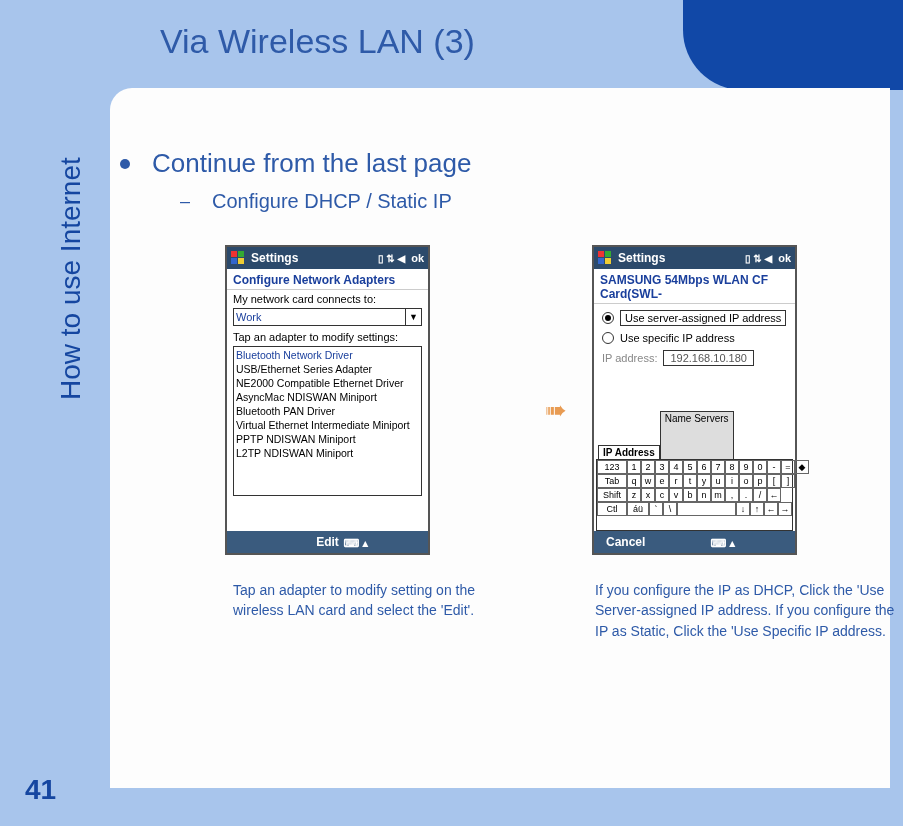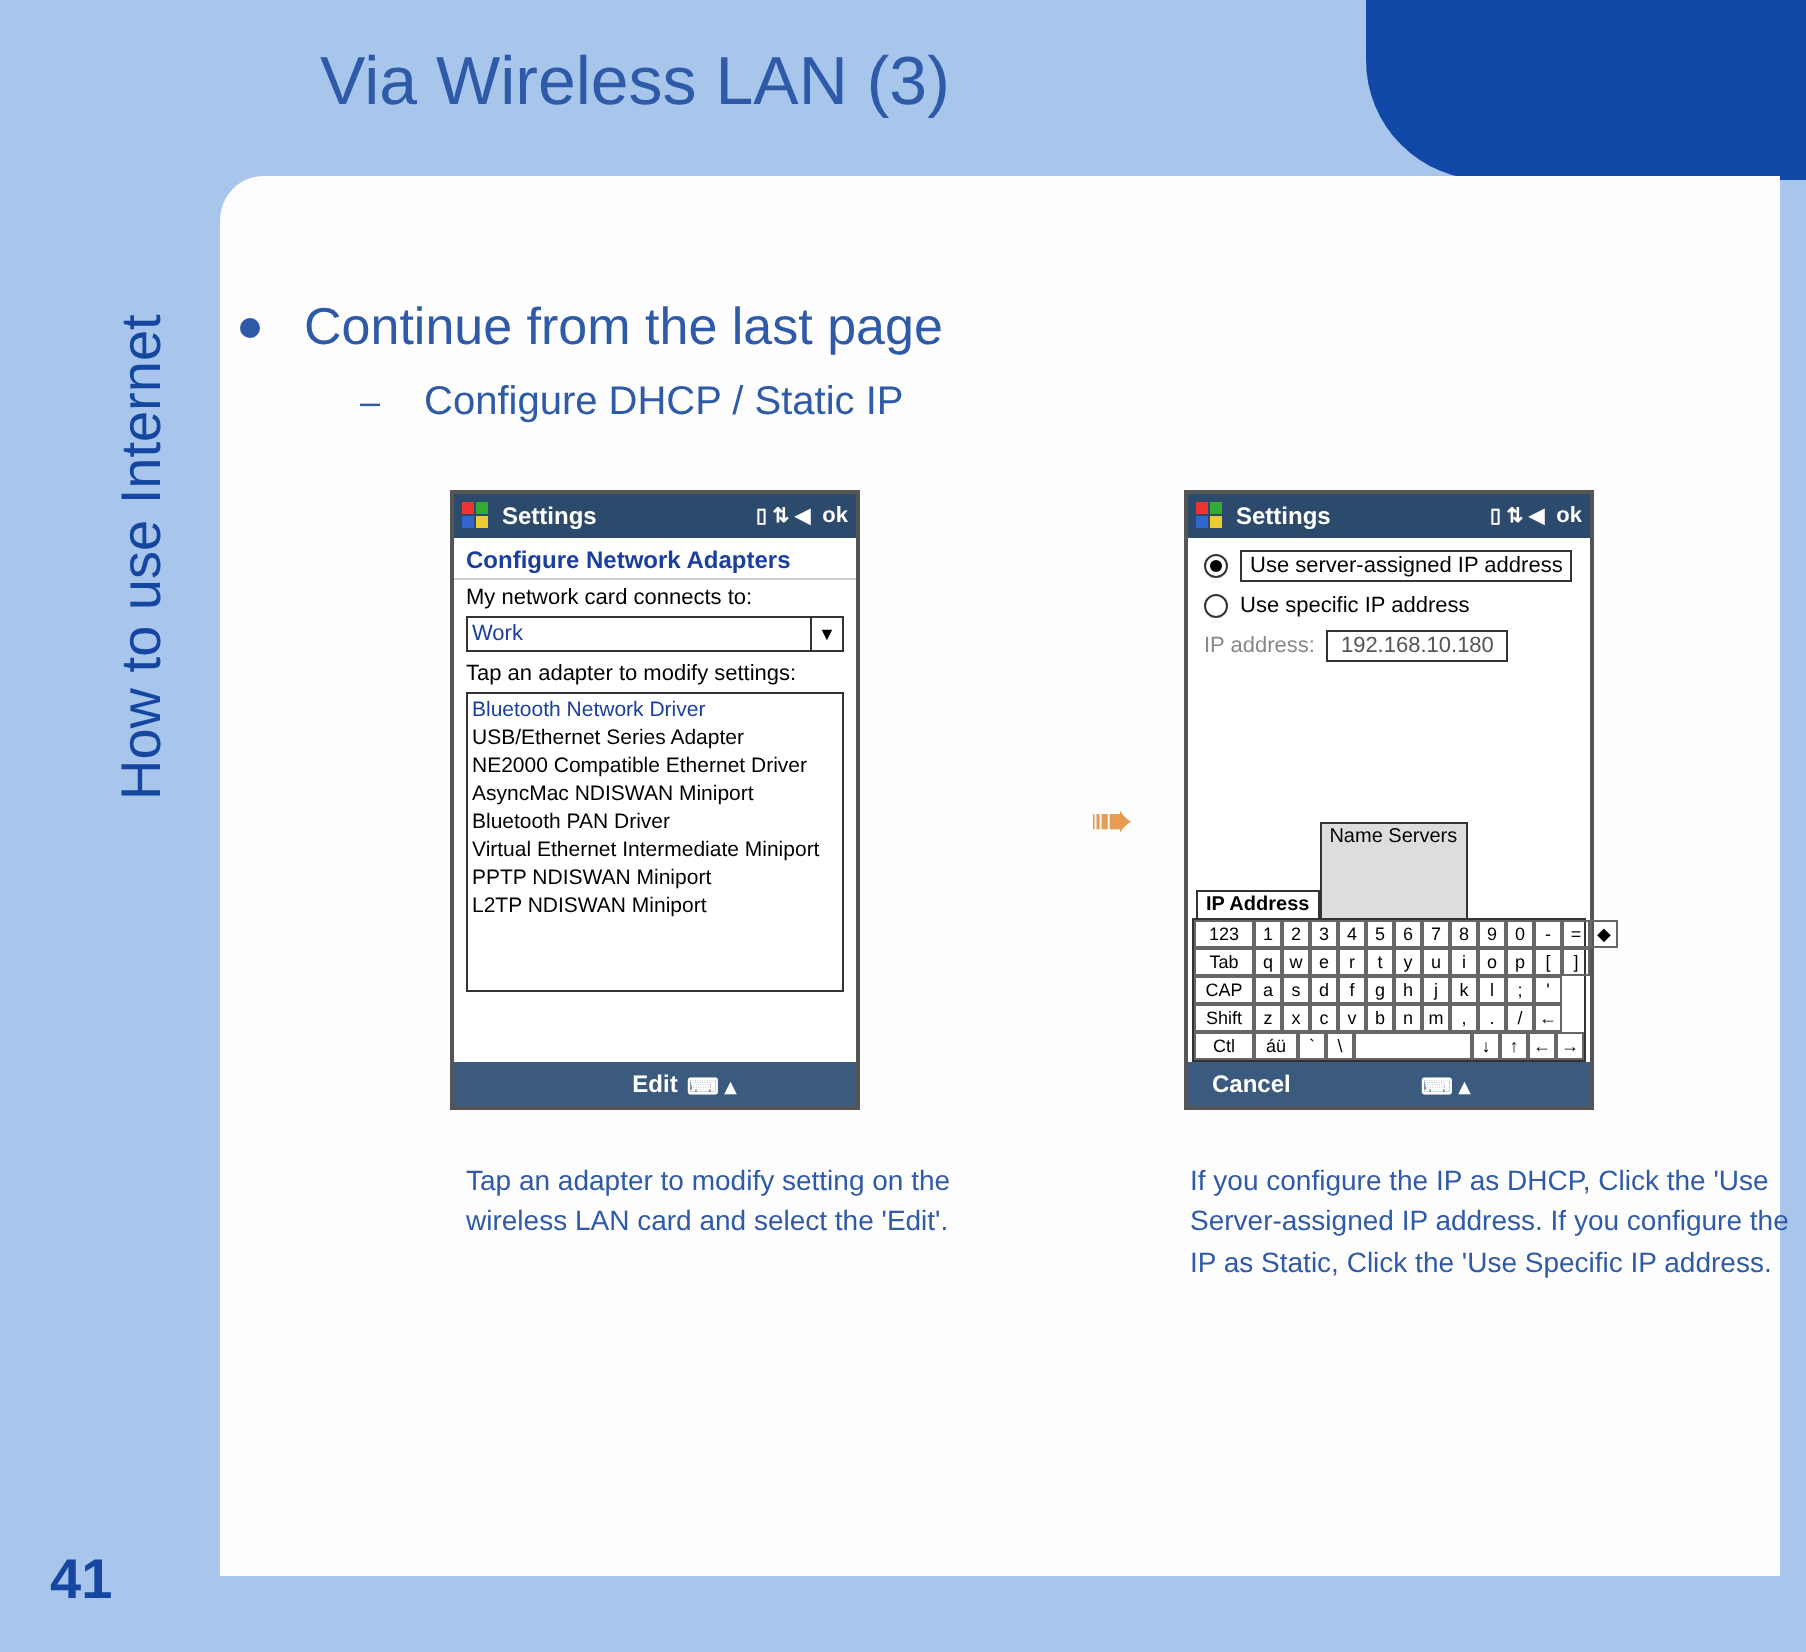--- a/index.html
+++ b/index.html
@@ -290,20 +290,21 @@
 <div class="arrow-icon">➠</div>
 
 <div class="device right">
   <div class="dev-header">
     <span class="win-flag"></span>
     <span>Settings</span>
     <span class="hdr-spacer"></span>
     <span class="hdr-icons">▯ ⇅ ◀</span>
     <span class="hdr-ok">ok</span>
   </div>
+  <div class="dev-subtitle">SAMSUNG 54Mbps WLAN CF Card(SWL-</div>
   <div class="radio-row">
     <span class="radio sel"></span>
     <span class="radio-label">Use server-assigned IP address</span>
   </div>
   <div class="radio-row">
     <span class="radio"></span>
     <span>Use specific IP address</span>
   </div>
   <div class="ip-row">
     <span>IP address:</span>
@@ -338,34 +339,20 @@
         <span class="key">r</span>
         <span class="key">t</span>
         <span class="key">y</span>
         <span class="key">u</span>
         <span class="key">i</span>
         <span class="key">o</span>
         <span class="key">p</span>
         <span class="key">[</span>
         <span class="key">]</span>
       </div>
-    <div class="krow" id="kr3">
-        <span class="key wider">CAP</span>
-        <span class="key">a</span>
-        <span class="key">s</span>
-        <span class="key">d</span>
-        <span class="key">f</span>
-        <span class="key">g</span>
-        <span class="key">h</span>
-        <span class="key">j</span>
-        <span class="key">k</span>
-        <span class="key">l</span>
-        <span class="key">;</span>
-        <span class="key">'</span>
-      </div>
     <div class="krow" id="kr4">
         <span class="key wider">Shift</span>
         <span class="key">z</span>
         <span class="key">x</span>
         <span class="key">c</span>
         <span class="key">v</span>
         <span class="key">b</span>
         <span class="key">n</span>
         <span class="key">m</span>
         <span class="key">,</span>

